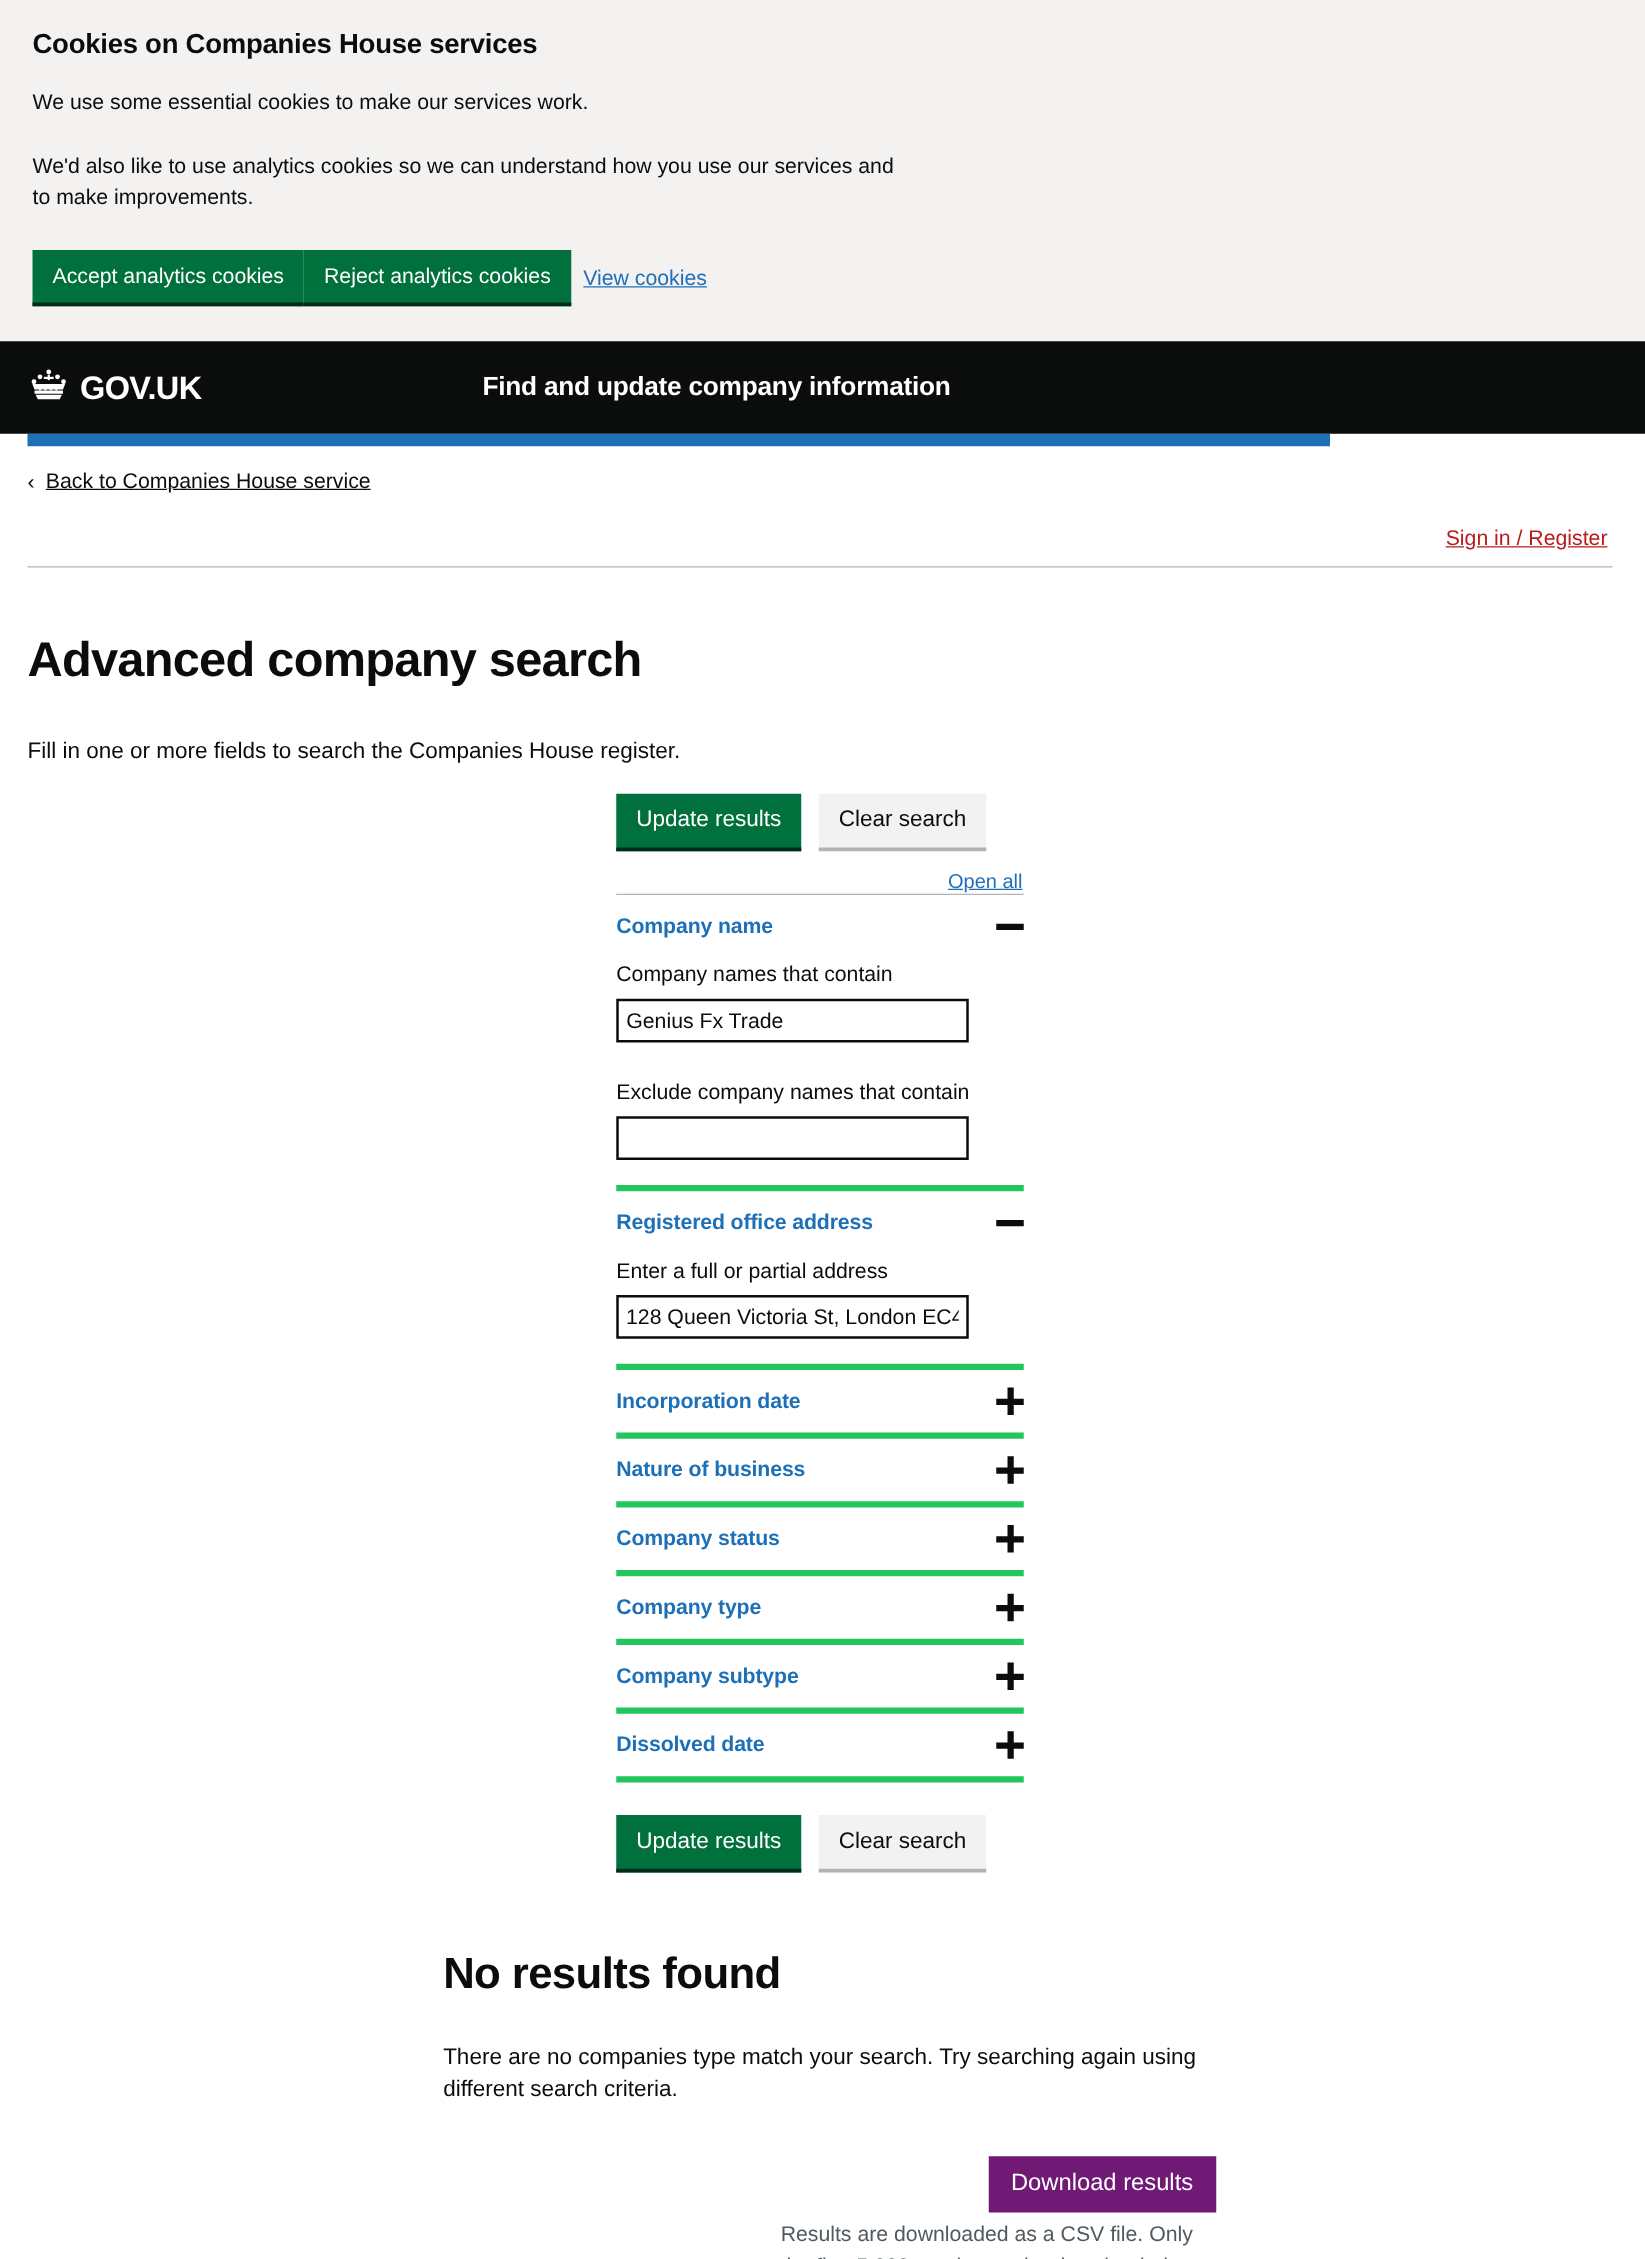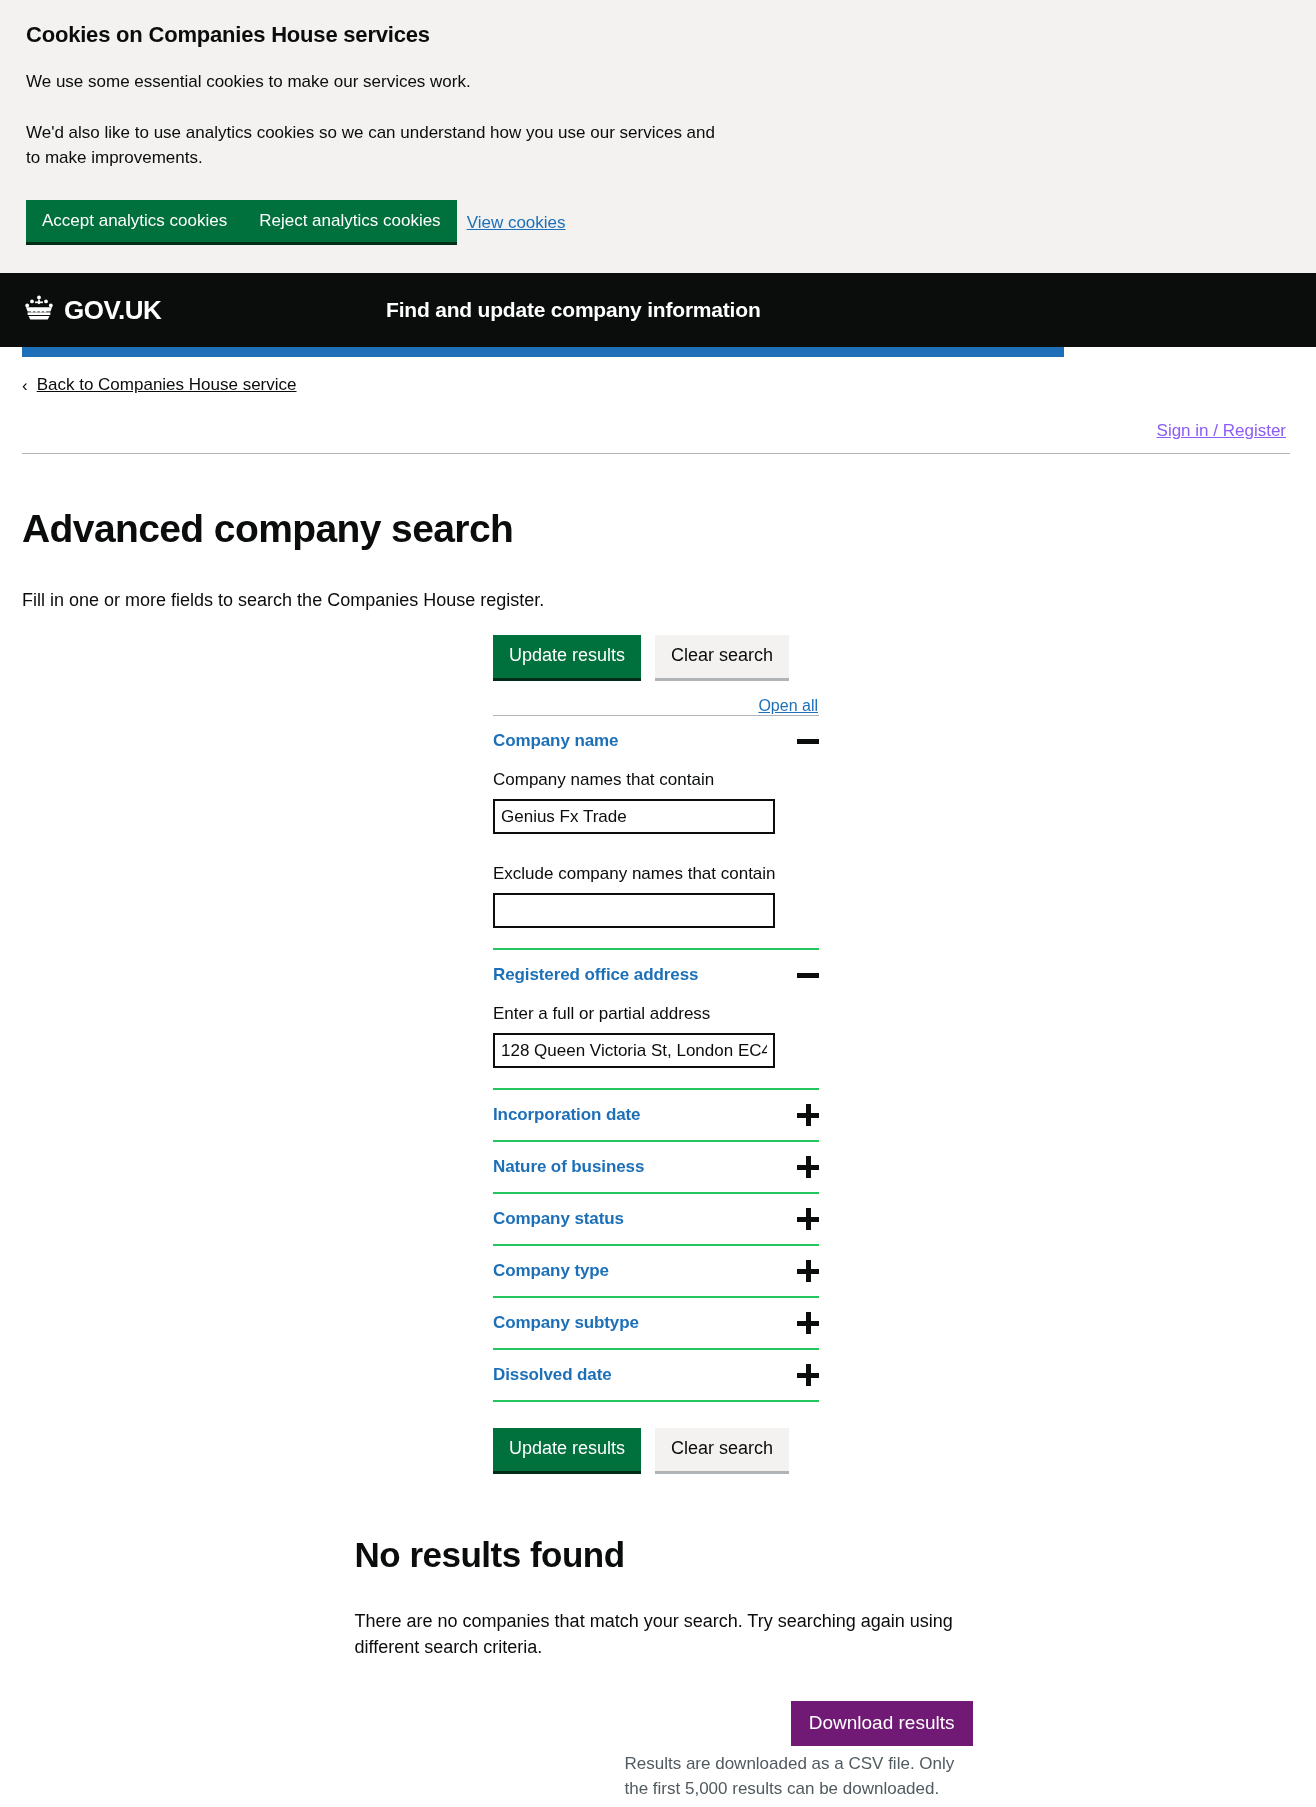--- a/index.html
+++ b/index.html
@@ -111,21 +111,21 @@
     line-height: 1;
   }
   .back-link a { color: #0b0c0c; text-decoration: underline; }
 
   .signin-row {
     display: flex;
     justify-content: flex-end;
     margin-top: 26px;
     padding-right: 4px;
   }
-  .signin-row a { font-size: 17px; color: #8b5cf6; text-decoration: underline; }
+  .signin-row a { font-size: 17px; color: #b91c1c; text-decoration: underline; }
 
   .hr-top {
     border: 0;
     border-top: 1px solid #b1b4b6;
     margin: 12px 0 0 0;
   }
 
   h1.page-title {
     font-size: 39px;
     font-weight: bold;
@@ -180,21 +180,21 @@
 
   .open-all-row {
     display: flex;
     justify-content: flex-end;
     margin-top: 16px;
     padding-right: 1px;
   }
   .open-all-row a { font-size: 16px; color: #1d70b8; text-decoration: underline; }
 
   .accordion { border-top: 1px solid #b1b4b6; }
-  .acc-section { border-bottom: 2px solid #22c55e; }
+  .acc-section { border-bottom: 5px solid #22c55e; }
   .acc-header {
     display: flex;
     align-items: center;
     justify-content: space-between;
     padding: 14px 0 14px 0;
     cursor: pointer;
   }
   .acc-title {
     color: #1d70b8;
     font-weight: bold;
@@ -406,21 +406,21 @@
         </div>
 
       <div class="btn-row bottom-btns">
         <button class="btn-update">Update results</button>
         <button class="btn-clear">Clear search</button>
       </div>
     </div>
 
     <div class="col-right">
       <h2 class="no-results">No results found</h2>
-      <p class="no-results-text">There are no companies that match your search. Try searching again using different search criteria.</p>
+      <p class="no-results-text">There are no companies type match your search. Try searching again using different search criteria.</p>
 
       <div class="download-wrap">
         <button class="btn-download">Download results</button>
         <div class="download-note">Results are downloaded as a CSV file. Only the first 5,000 results can be downloaded.</div>
       </div>
     </div>
 
   </div>
 </div>
 

